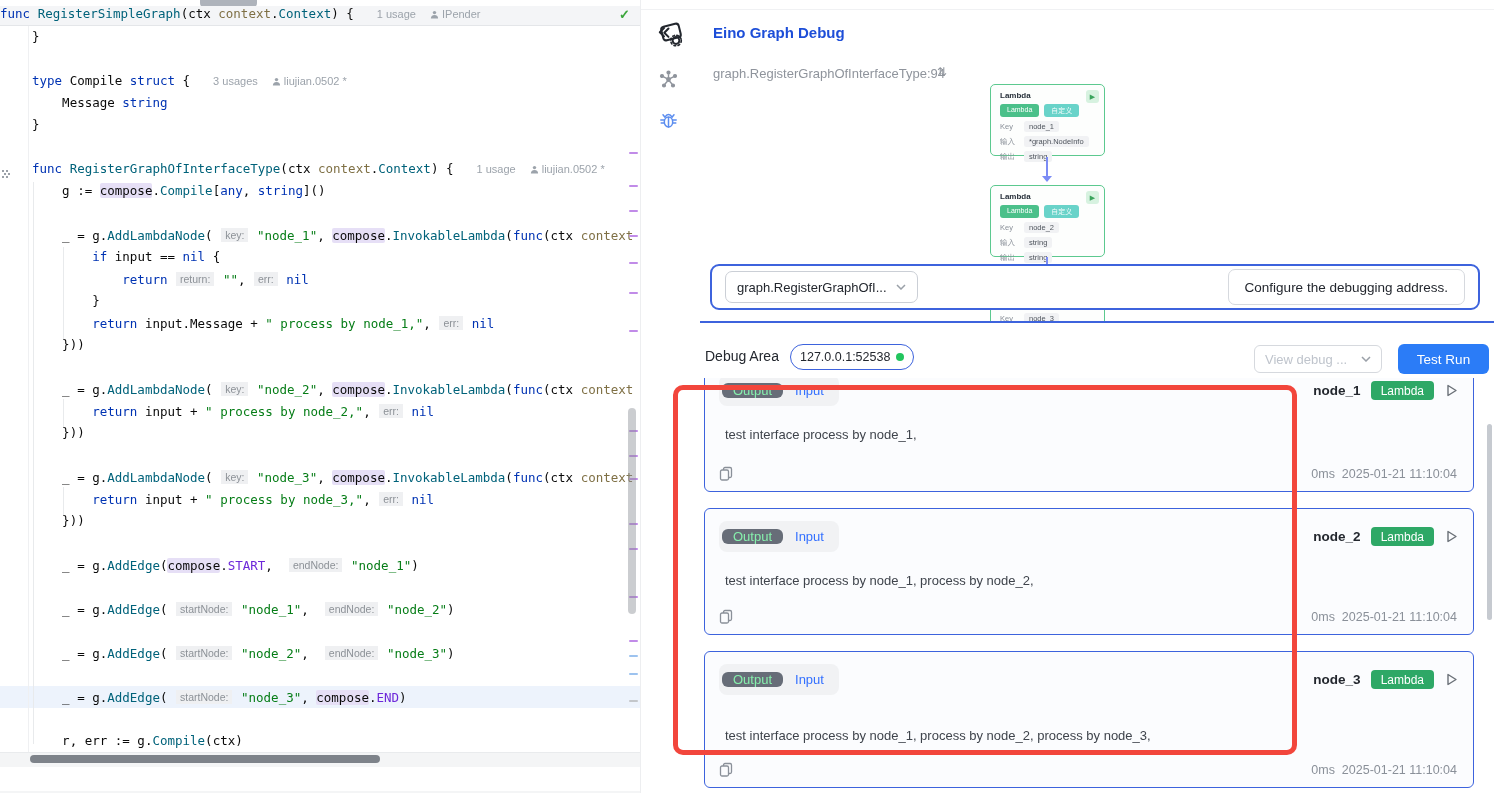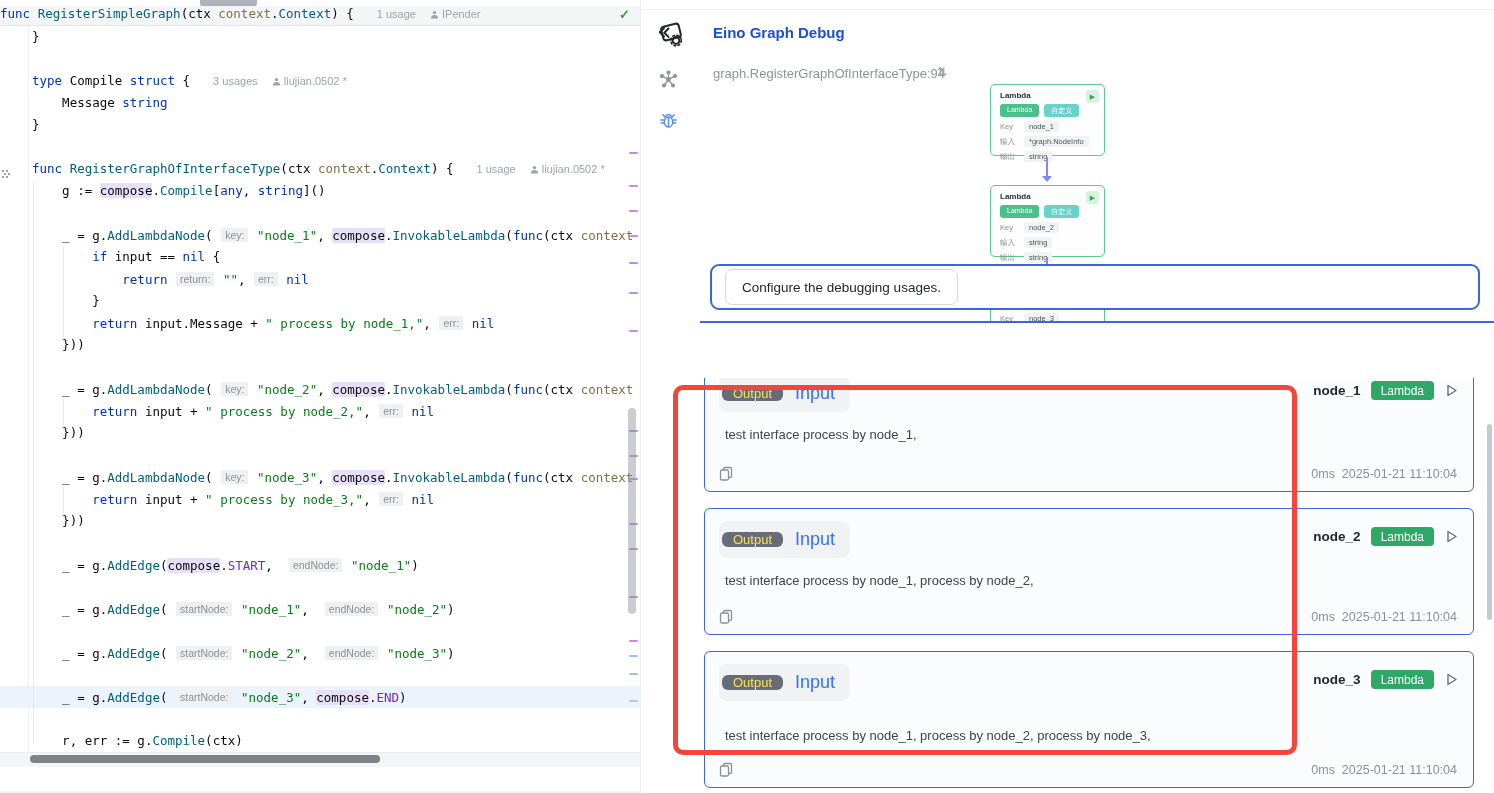--- a/index.html
+++ b/index.html
@@ -76,22 +76,22 @@
   #address-badge{position:absolute;left:90px;top:7px;height:24px;border:1.5px solid #3D63DD;border-radius:13px;
      display:flex;align-items:center;gap:6px;padding:0 9px;font-size:12.5px;color:#23272E;}
   .gdot{width:8px;height:8px;border-radius:50%;background:#22C55E;}
   #view-select{position:absolute;left:554px;top:8px;width:128px;height:28px;border:1px solid #D6D9DE;border-radius:6px;
      box-sizing:border-box;display:flex;align-items:center;justify-content:space-between;padding:0 10px;font-size:13px;color:#BFC4CC;}
   #testrun-btn{position:absolute;left:698px;top:7px;width:91px;height:30px;background:#2B7CF7;border-radius:6px;
      color:#fff;font-size:13.5px;display:flex;align-items:center;justify-content:center;}
   #cards-wrap{position:absolute;left:59px;top:55px;width:794px;height:415px;overflow:hidden;}
   .dcard{position:absolute;left:4px;width:770px;background:#FBFCFE;border:1px solid #3D63DD;border-radius:6px;box-sizing:border-box;}
   .dtabs{position:absolute;left:14px;top:12px;display:inline-flex;align-items:center;background:#F1F2F4;border-radius:8px;padding:3px;}
-  .tab-output{background:#676D78;color:#fde047;border-radius:6px;padding:0 11px;font-size:13px;}
-  .tab-input{color:#3370FF;padding:5px 12px;font-size:18px;}
+  .tab-output{background:#676D78;color:#86efac;border-radius:6px;padding:0 11px;font-size:13px;}
+  .tab-input{color:#3370FF;padding:5px 12px;font-size:13px;}
   .chead-right{position:absolute;right:14px;top:18px;display:flex;align-items:center;gap:10px;}
   .cnode{font-size:13.5px;font-weight:bold;color:#23272E;}
   .cbadge{background:#2EA866;color:#fff;font-size:12px;border-radius:4px;padding:2.5px 10px;}
   .cbody{position:absolute;left:20px;top:64px;font-size:13px;color:#3F444C;}
   .cfoot{position:absolute;left:14px;right:16px;bottom:10px;display:flex;justify-content:space-between;align-items:center;}
   .cmeta{font-size:12.5px;color:#8A9099;}
   #list-scrollbar{position:absolute;left:1487px;top:424px;width:5px;height:196px;background:#C6CAD0;border-radius:3px;z-index:5;}
   
   #red-overlay{position:absolute;left:673px;top:385px;width:624px;height:370px;border:5px solid #F2463C;
      border-radius:10px;box-sizing:border-box;z-index:50;}
@@ -268,25 +268,45 @@
   </div>
   <div class="gedge" style="top:257px;height:12px;"></div>
   <div class="gnode" style="top:304px;height:44px;padding-top:8px;">
     <div class="grow" style="margin-top:0;">
         <span class="glabel">Key</span>
         <span class="gchip">node_3</span>
       </div>
   </div>
 
   <div id="selector-box">
-    <div id="config-btn">Configure the debugging usages.</div>
+    <div id="graph-select">
+      <span>graph.RegisterGraphOfI...</span>
+      <svg width="10" height="6" viewBox="0 0 10 6" fill="none" stroke="#9AA0A8" stroke-width="1.5">
+          <path d="M1 1 L5 5 L9 1"></path>
+        </svg>
+    </div>
+    <div id="config-btn">Configure the debugging address.</div>
   </div>
   <div id="section-divider"></div>
 
   <div id="debug-section">
+    <div id="debug-header">
+      <span id="debug-label">Debug Area</span>
+      <span id="address-badge">
+        <span>127.0.0.1:52538</span>
+        <span class="gdot"></span>
+      </span>
+      <span id="view-select">
+        <span>View debug ...</span>
+        <svg width="10" height="6" viewBox="0 0 10 6" fill="none" stroke="#9AA0A8" stroke-width="1.5">
+            <path d="M1 1 L5 5 L9 1"></path>
+          </svg>
+      </span>
+      <span id="testrun-btn">Test Run</span>
+    </div>
     <div id="cards-wrap">
       <div class="dcard" style="top:-16px;height:130px;">
         <div class="dtabs">
           <span class="tab-output">Output</span>
           <span class="tab-input">Input</span>
         </div>
         <div class="chead-right">
           <span class="cnode">node_1</span>
           <span class="cbadge">Lambda</span>
           <svg width="15" height="15" viewBox="0 0 15 15" fill="none" stroke="#6A7077" stroke-width="1.4" stroke-linejoin="round">

